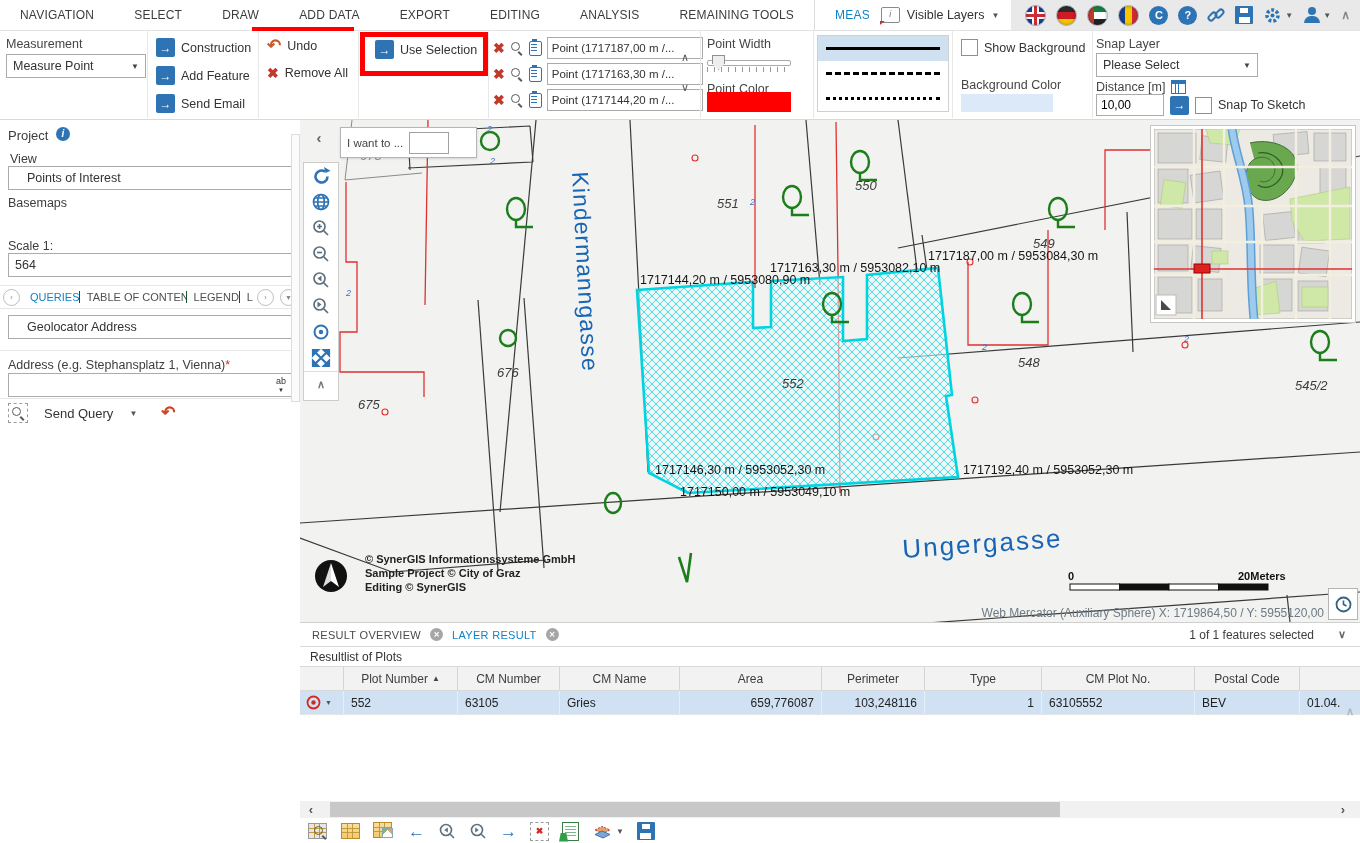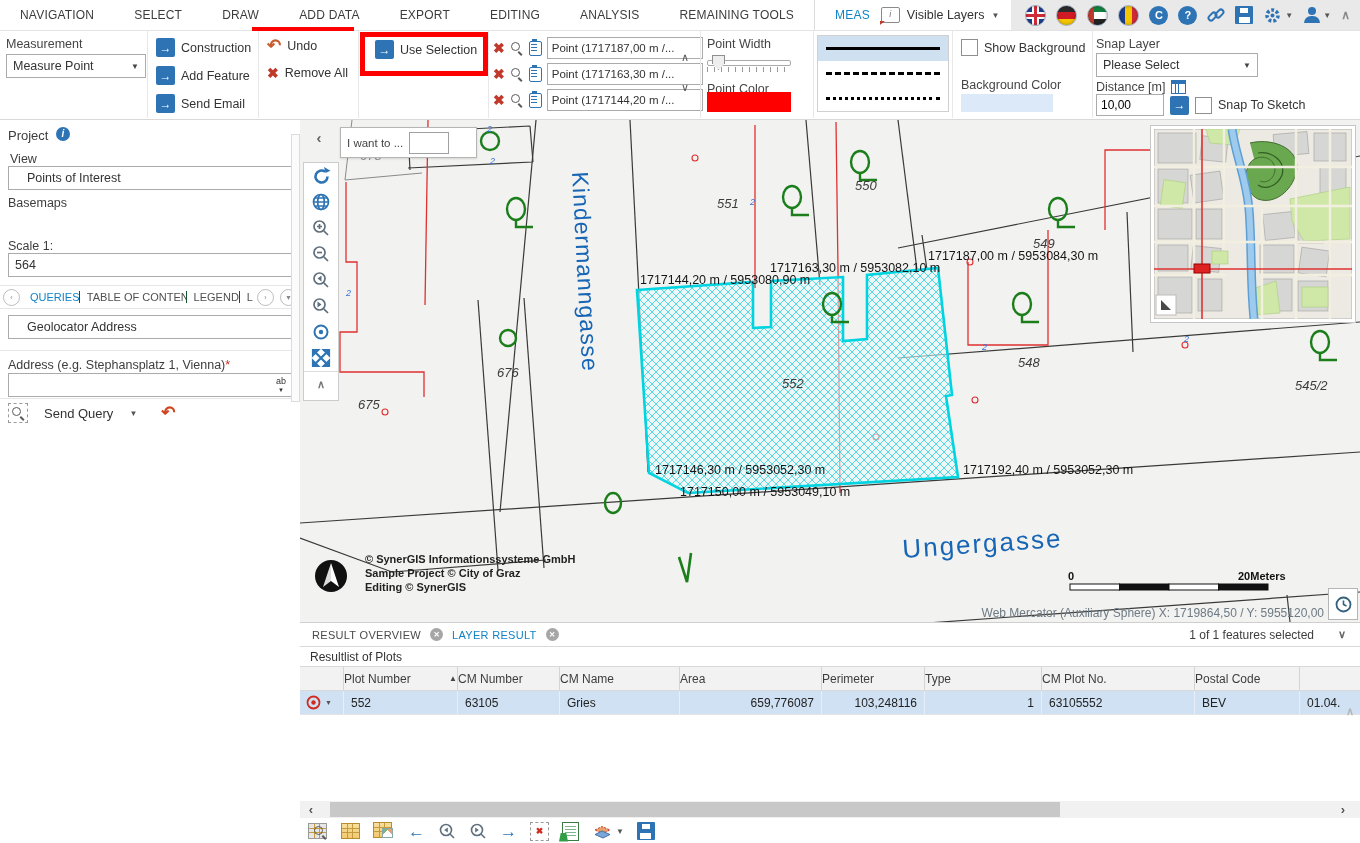--- a/index.html
+++ b/index.html
@@ -124,21 +124,21 @@
   .results{position:absolute;left:300px;top:622px;width:1060px;height:221px;background:#fff;border-top:1px solid #cfcfcf}
   .rtabs{position:absolute;left:0;top:0;width:1060px;height:24px;display:flex;align-items:center;gap:9px;
          padding-left:12px;border-bottom:1px solid #d9d9d9;box-sizing:border-box}
   .rtab{font-size:11px;color:#4a4a4a;letter-spacing:.3px;white-space:nowrap}
   .rtab.active{color:#1083c6}
   .selinfo{position:absolute;right:46px;top:5px;font-size:12px;color:#3d3d3d}
   .rchev{position:absolute;right:14px;top:5px;color:#666;font-size:11px;font-weight:bold}
   .listtitle{position:absolute;left:10px;top:27px;font-size:12px;color:#333}
   .gtable{position:absolute;left:0;top:43px;width:1060px}
   .throw{display:flex;height:23px;background:#f2f2f2;border-top:1px solid #d9d9d9;border-bottom:1px solid #d9d9d9}
-  .th{display:flex;align-items:center;justify-content:space-between;font-size:12px;color:#3d3d3d;
+  .th{display:flex;align-items:center;justify-content:center;font-size:12px;color:#3d3d3d;
       border-right:1px solid #d4d4d4;box-sizing:border-box;gap:4px;white-space:nowrap;overflow:hidden}
   .trow{display:flex;height:23px;background:#cfe1f3;border-bottom:1px solid #e4e4e4}
   .td{display:flex;align-items:center;font-size:12px;color:#222;border-right:1px solid #e6eef7;
       box-sizing:border-box;padding:0 7px;white-space:nowrap;overflow:hidden}
   .td.right{justify-content:flex-end}
   .sortasc{font-size:8px;color:#444}
   .hscroll{position:absolute;left:0;top:178px;width:1060px;height:17px;background:#f1f1f1;display:flex;align-items:center}
   .hthumb{position:absolute;left:30px;top:1px;width:730px;height:15px;background:#c8c8c8}
   .hbtn{width:22px;text-align:center;color:#555;font-weight:bold;font-size:13px;z-index:2}
   .btoolbar{position:absolute;left:0;top:195px;width:1060px;height:26px;background:#fff;display:flex;

